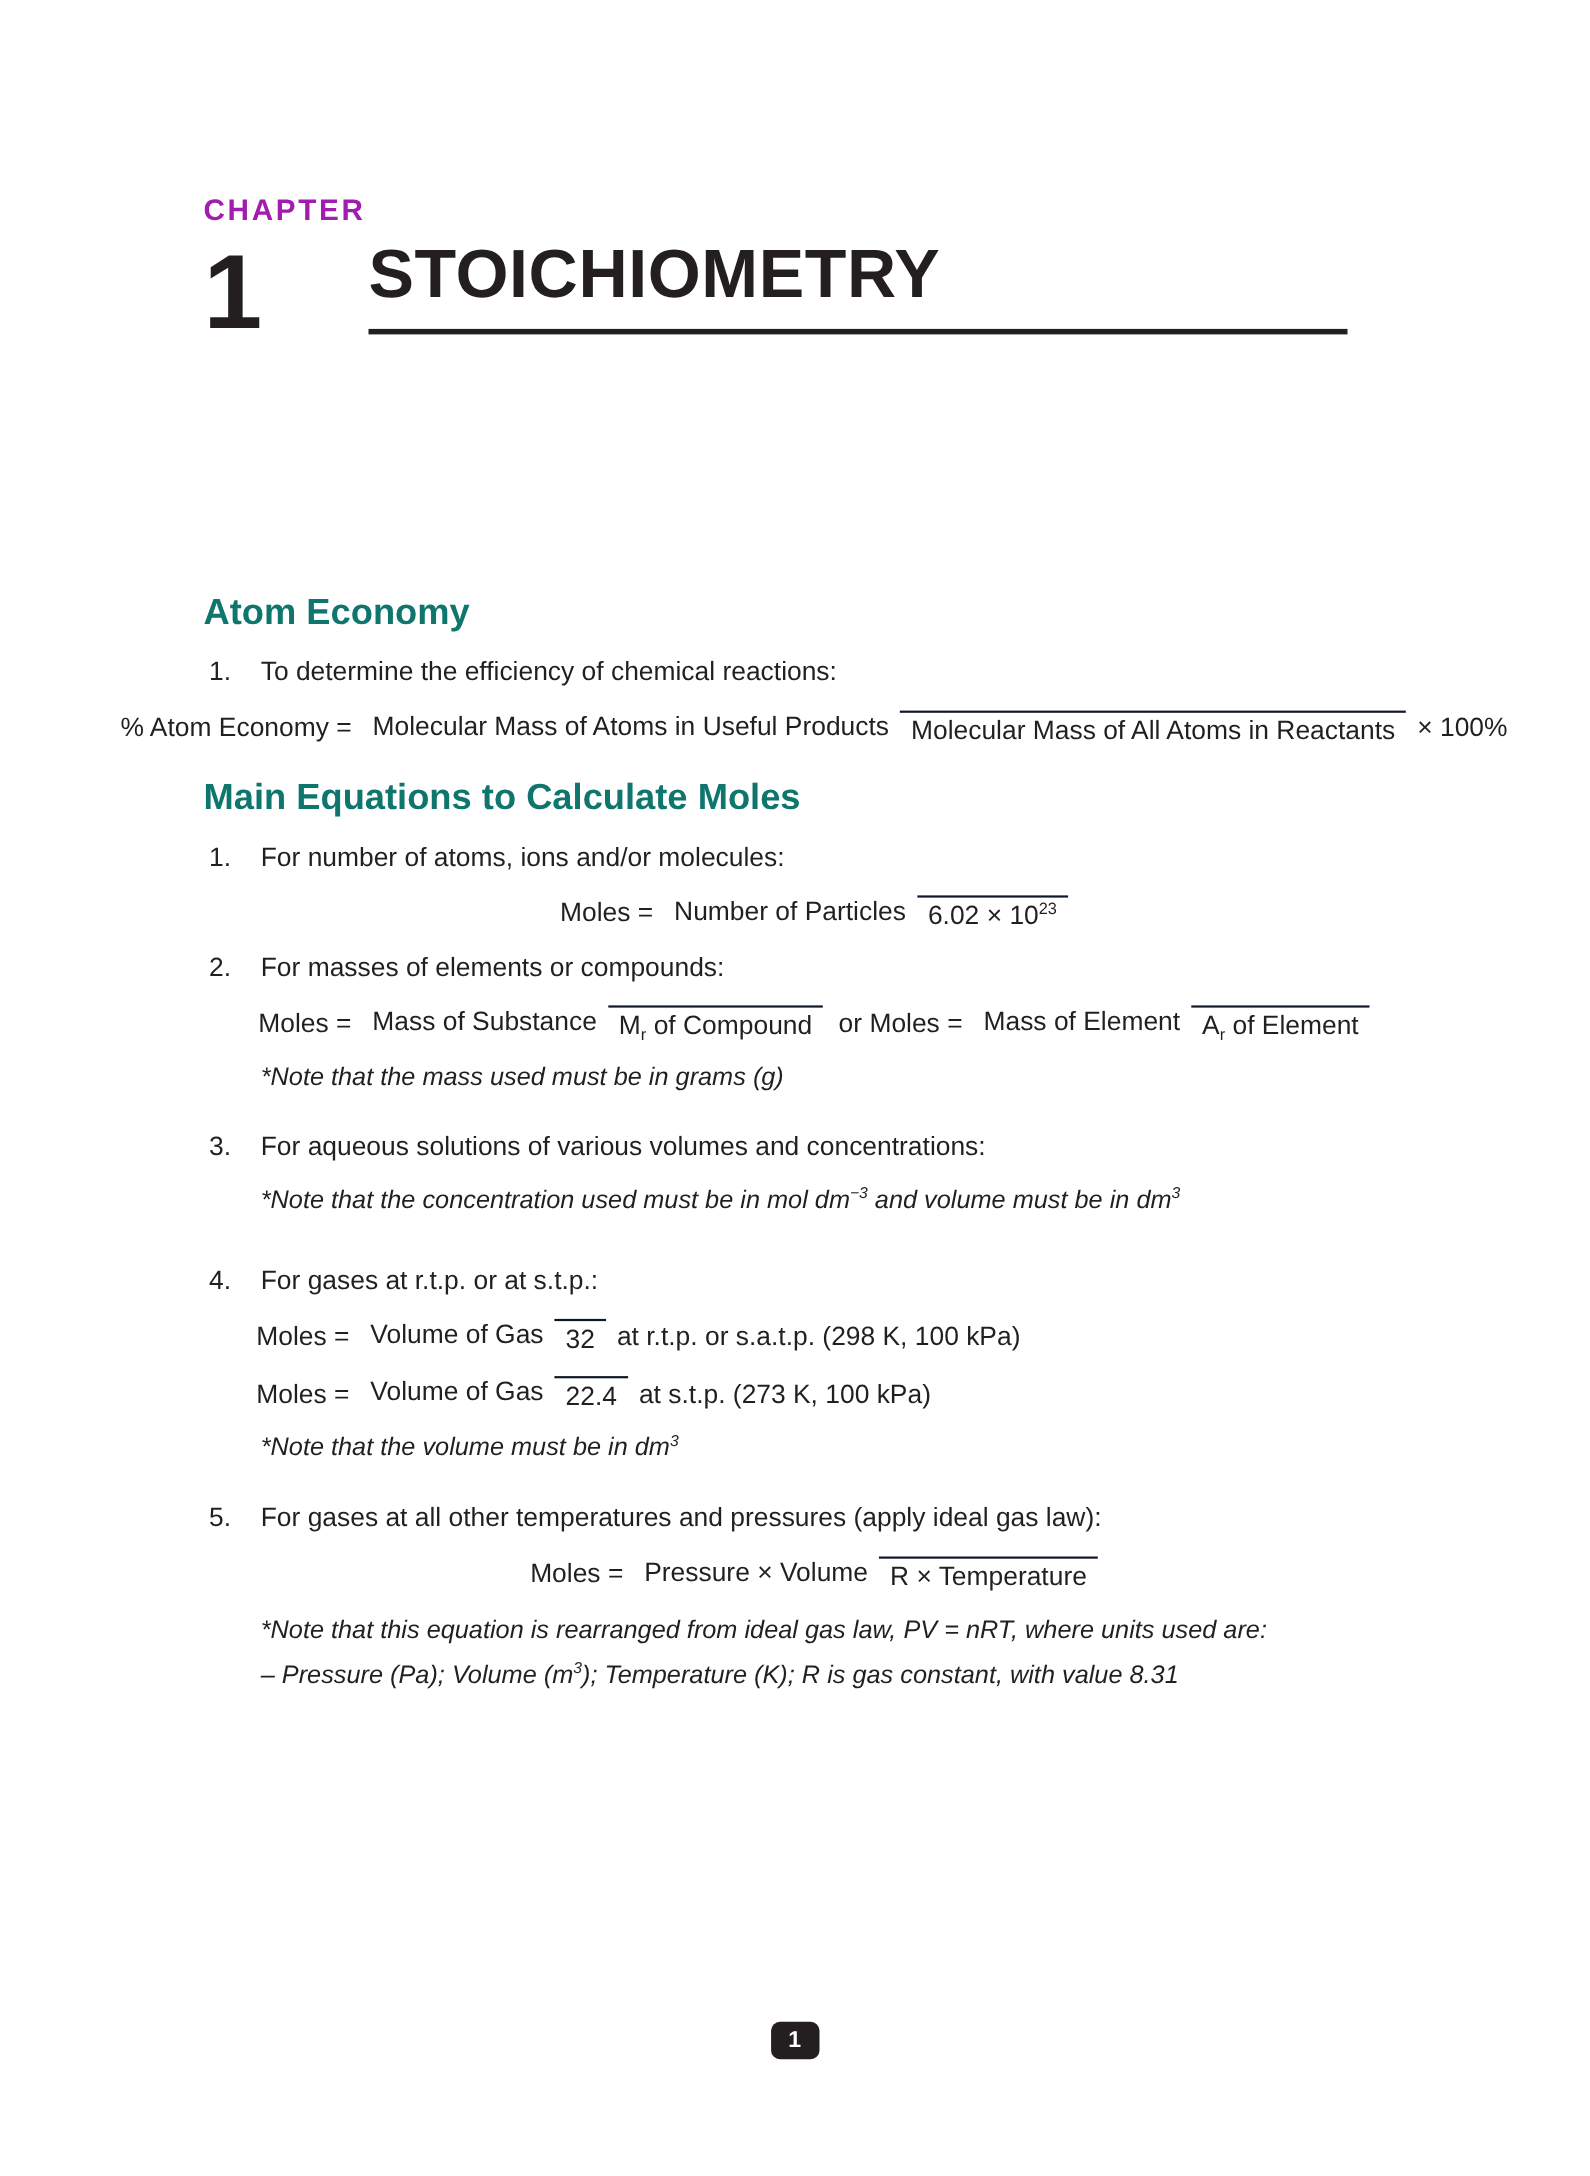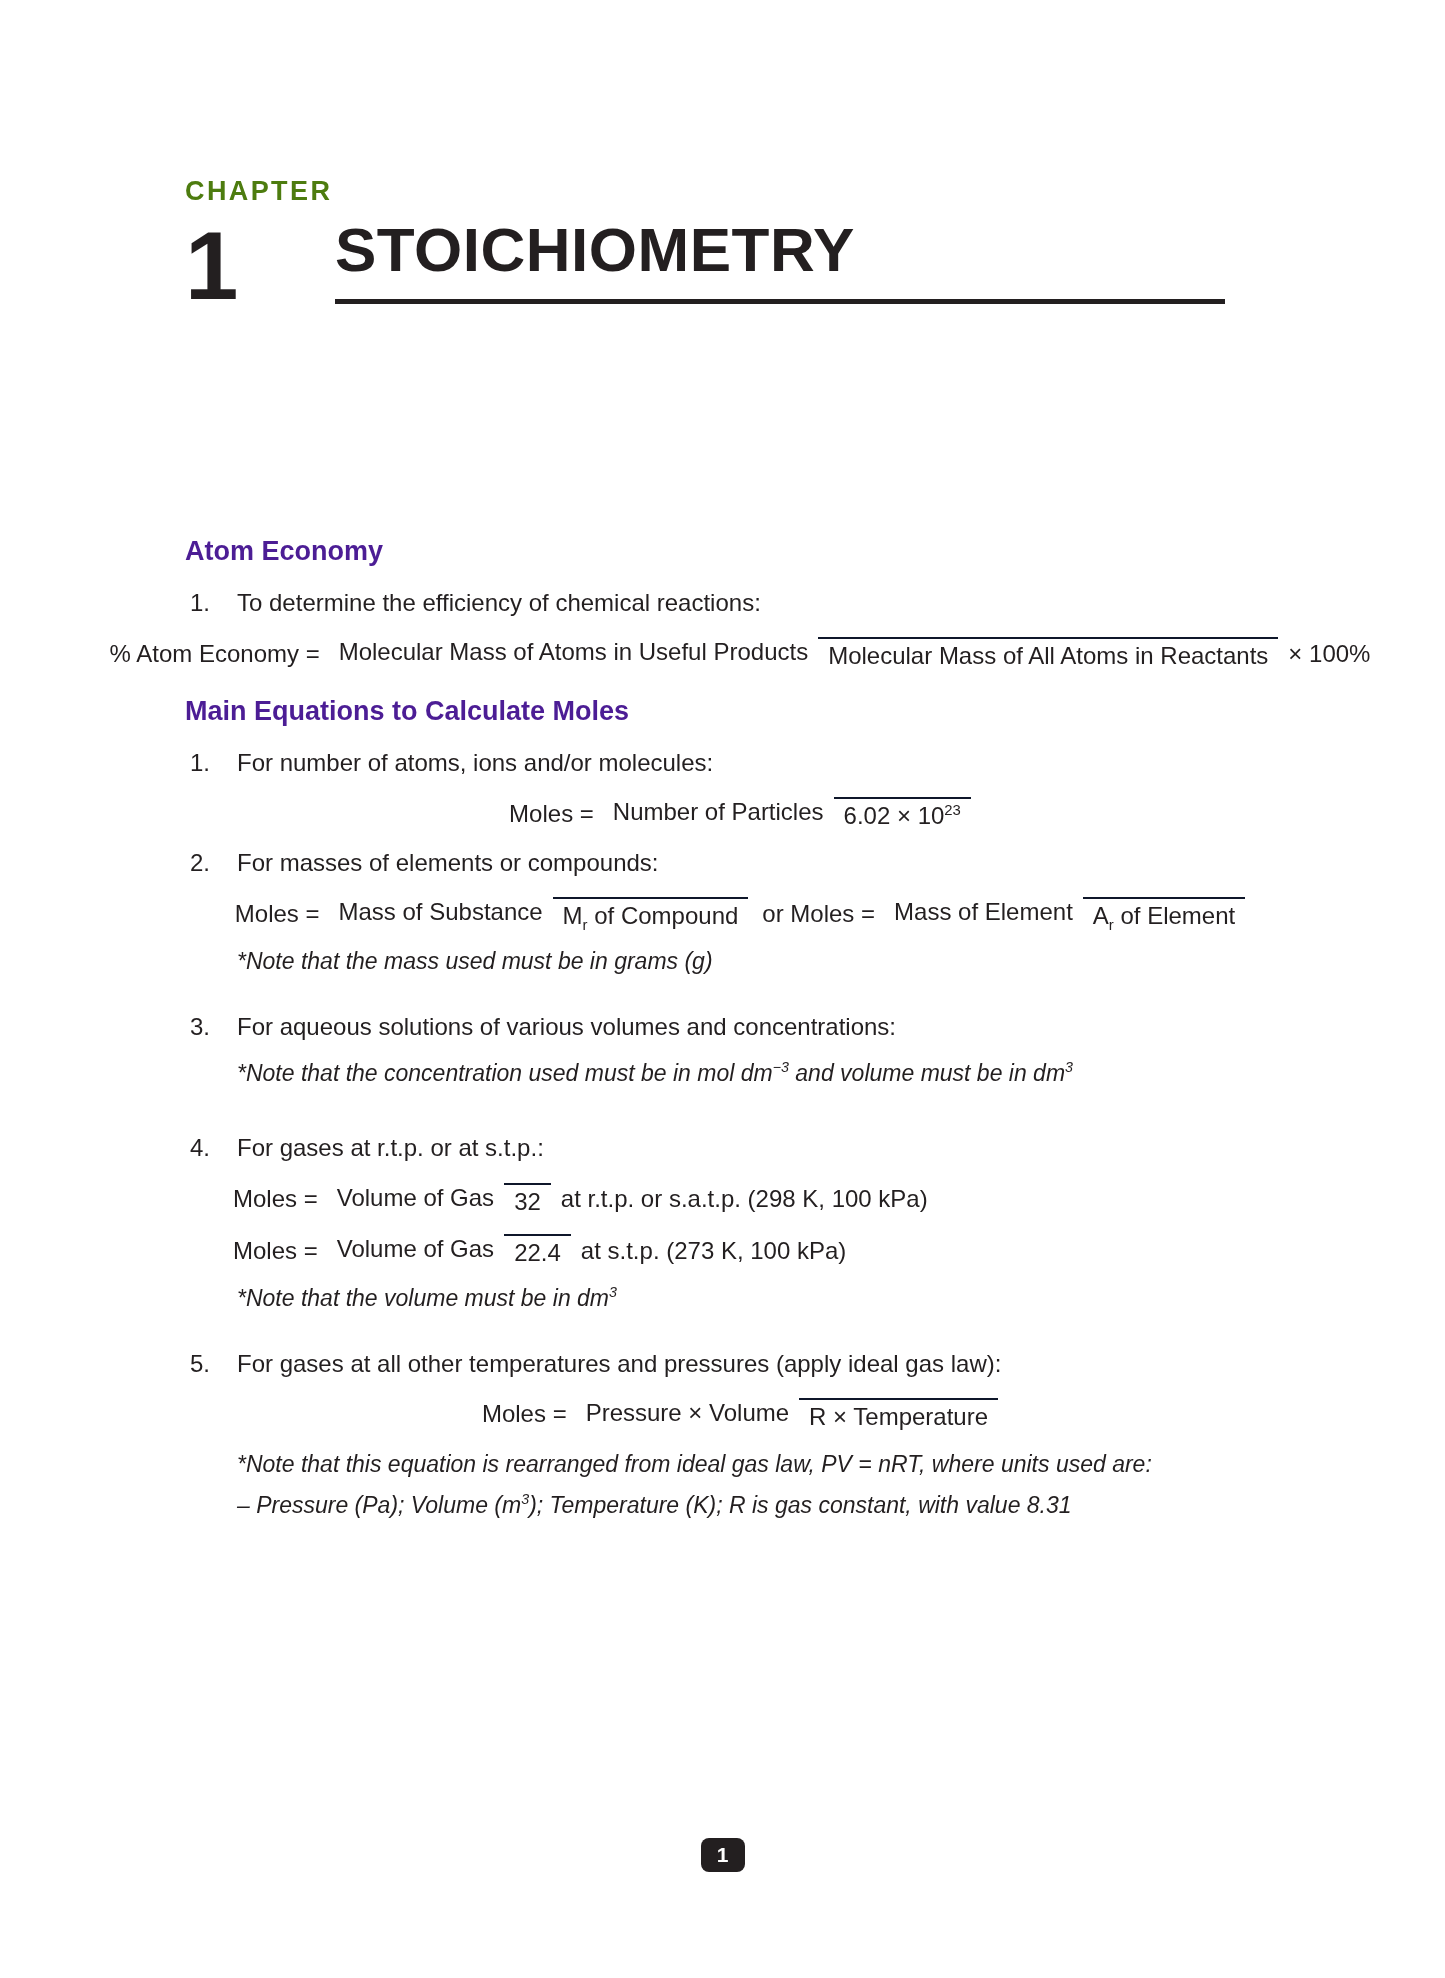--- a/index.html
+++ b/index.html
@@ -27,21 +27,21 @@
   .chapter-header {
     position: absolute;
     left: 185px;
     top: 178px;
     width: 1110px;
   }
   .chapter-kicker {
     font-size: 27px;
     font-weight: bold;
     letter-spacing: 2.4px;
-    color: #4d7c0f;
+    color: #a21caf;
     line-height: 1;
   }
   .chapter-row {
     display: flex;
     align-items: flex-end;
     margin-top: 14px;
   }
   .chapter-number {
     font-size: 96px;
     font-weight: bold;
@@ -71,23 +71,23 @@
   }
 
   
   .content {
     position: absolute;
     left: 185px;
     top: 533px;
     width: 1110px;
   }
   .section-heading {
-    font-size: 27px;
-    font-weight: bold;
-    color: #4c1d95;
+    font-size: 33px;
+    font-weight: bold;
+    color: #0f766e;
     margin: 0 0 4px 0;
     line-height: 1.4;
   }
   .section-heading.tight-top { margin-top: 22px; }
 
   .item {
     display: flex;
     align-items: flex-start;
     margin-top: 16px;
   }

